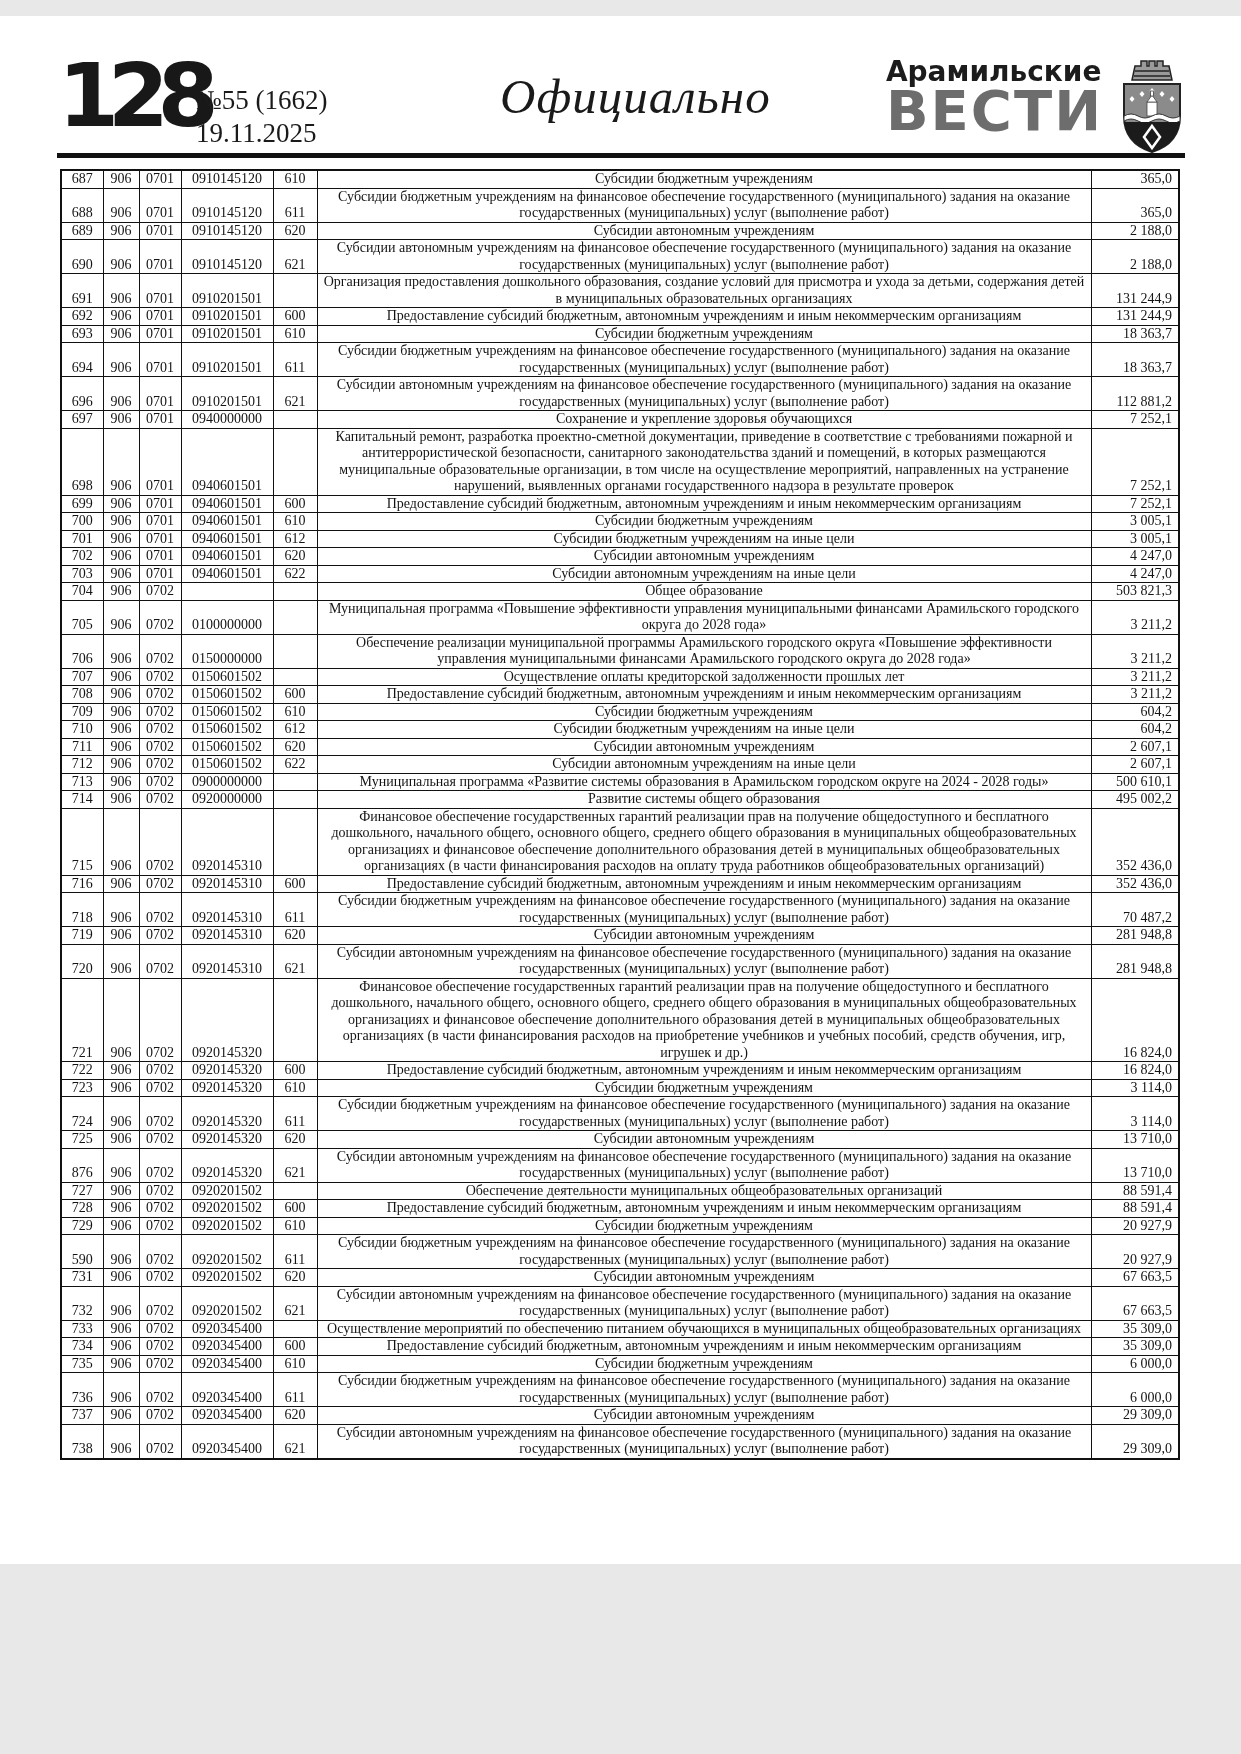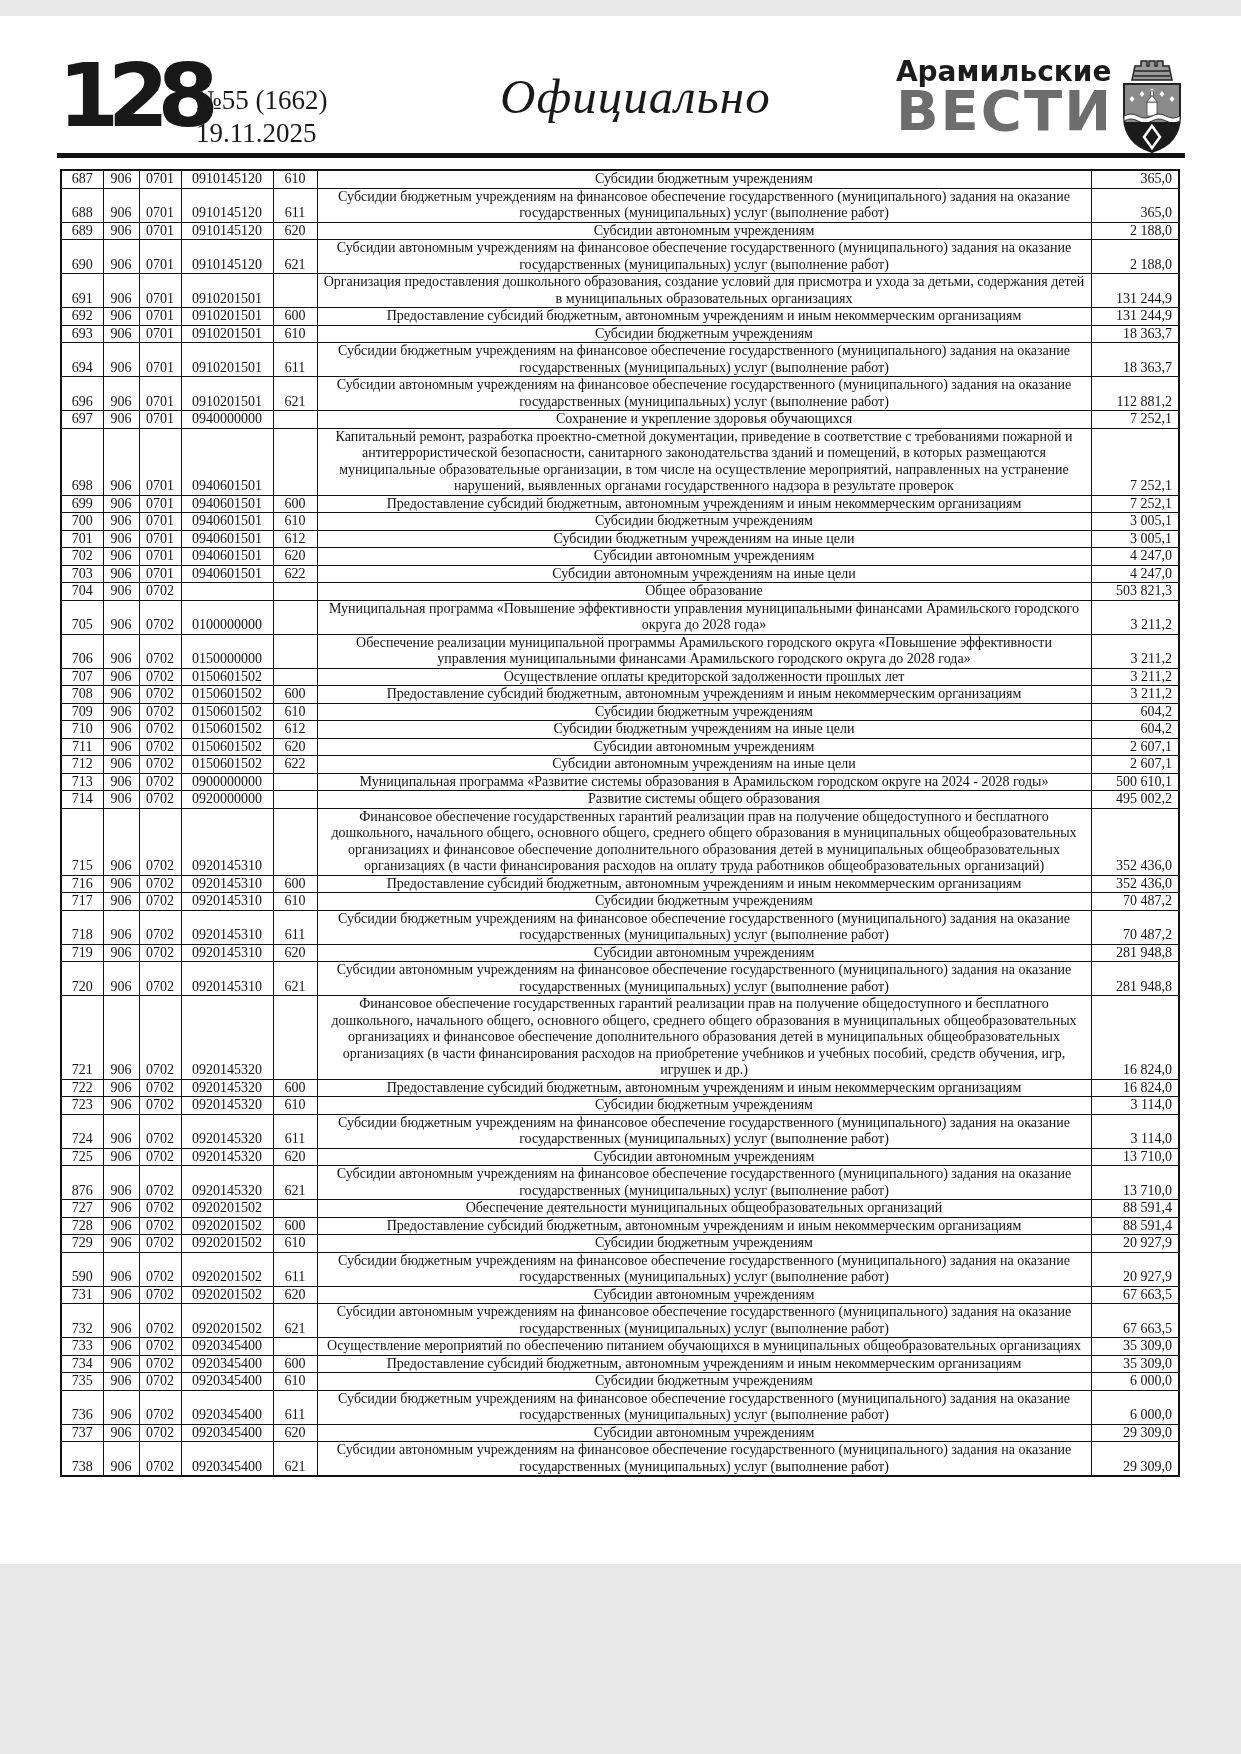--- a/index.html
+++ b/index.html
@@ -35,21 +35,21 @@
   .section-title {
     position: absolute; left: 500px; top: 52px;
     font-style: italic;
     font-size: 49px;
     letter-spacing: 1px;
     color: #1a1a1a;
     font-family: "Liberation Serif", serif;
   }
   .brand {
     position: absolute; right: 52px; top: 42px;
-    display: flex; align-items: flex-start; gap: 2px;
+    display: flex; align-items: flex-start; gap: 12px;
   }
   .brand-text { text-align: left; }
   .brand-top {
     font-family: "DejaVu Sans", sans-serif;
     font-weight: 700;
     font-size: 28px;
     line-height: 28px;
     color: #1c1c1c;
     letter-spacing: 0;
   }
@@ -413,29 +413,20 @@
         <tr>
           <td class="c0">716</td>
           <td class="c1">906</td>
           <td class="c2">0702</td>
           <td class="c3">0920145310</td>
           <td class="c4">600</td>
           <td class="c5">Предоставление субсидий бюджетным, автономным учреждениям и иным некоммерческим организациям</td>
           <td class="c6">352 436,0</td>
         </tr>
         <tr>
-          <td class="c0">717</td>
-          <td class="c1">906</td>
-          <td class="c2">0702</td>
-          <td class="c3">0920145310</td>
-          <td class="c4">610</td>
-          <td class="c5">Субсидии бюджетным учреждениям</td>
-          <td class="c6">70 487,2</td>
-        </tr>
-        <tr>
           <td class="c0">718</td>
           <td class="c1">906</td>
           <td class="c2">0702</td>
           <td class="c3">0920145310</td>
           <td class="c4">611</td>
           <td class="c5">Субсидии бюджетным учреждениям на финансовое обеспечение государственного (муниципального) задания на оказание государственных (муниципальных) услуг (выполнение работ)</td>
           <td class="c6">70 487,2</td>
         </tr>
         <tr>
           <td class="c0">719</td>

